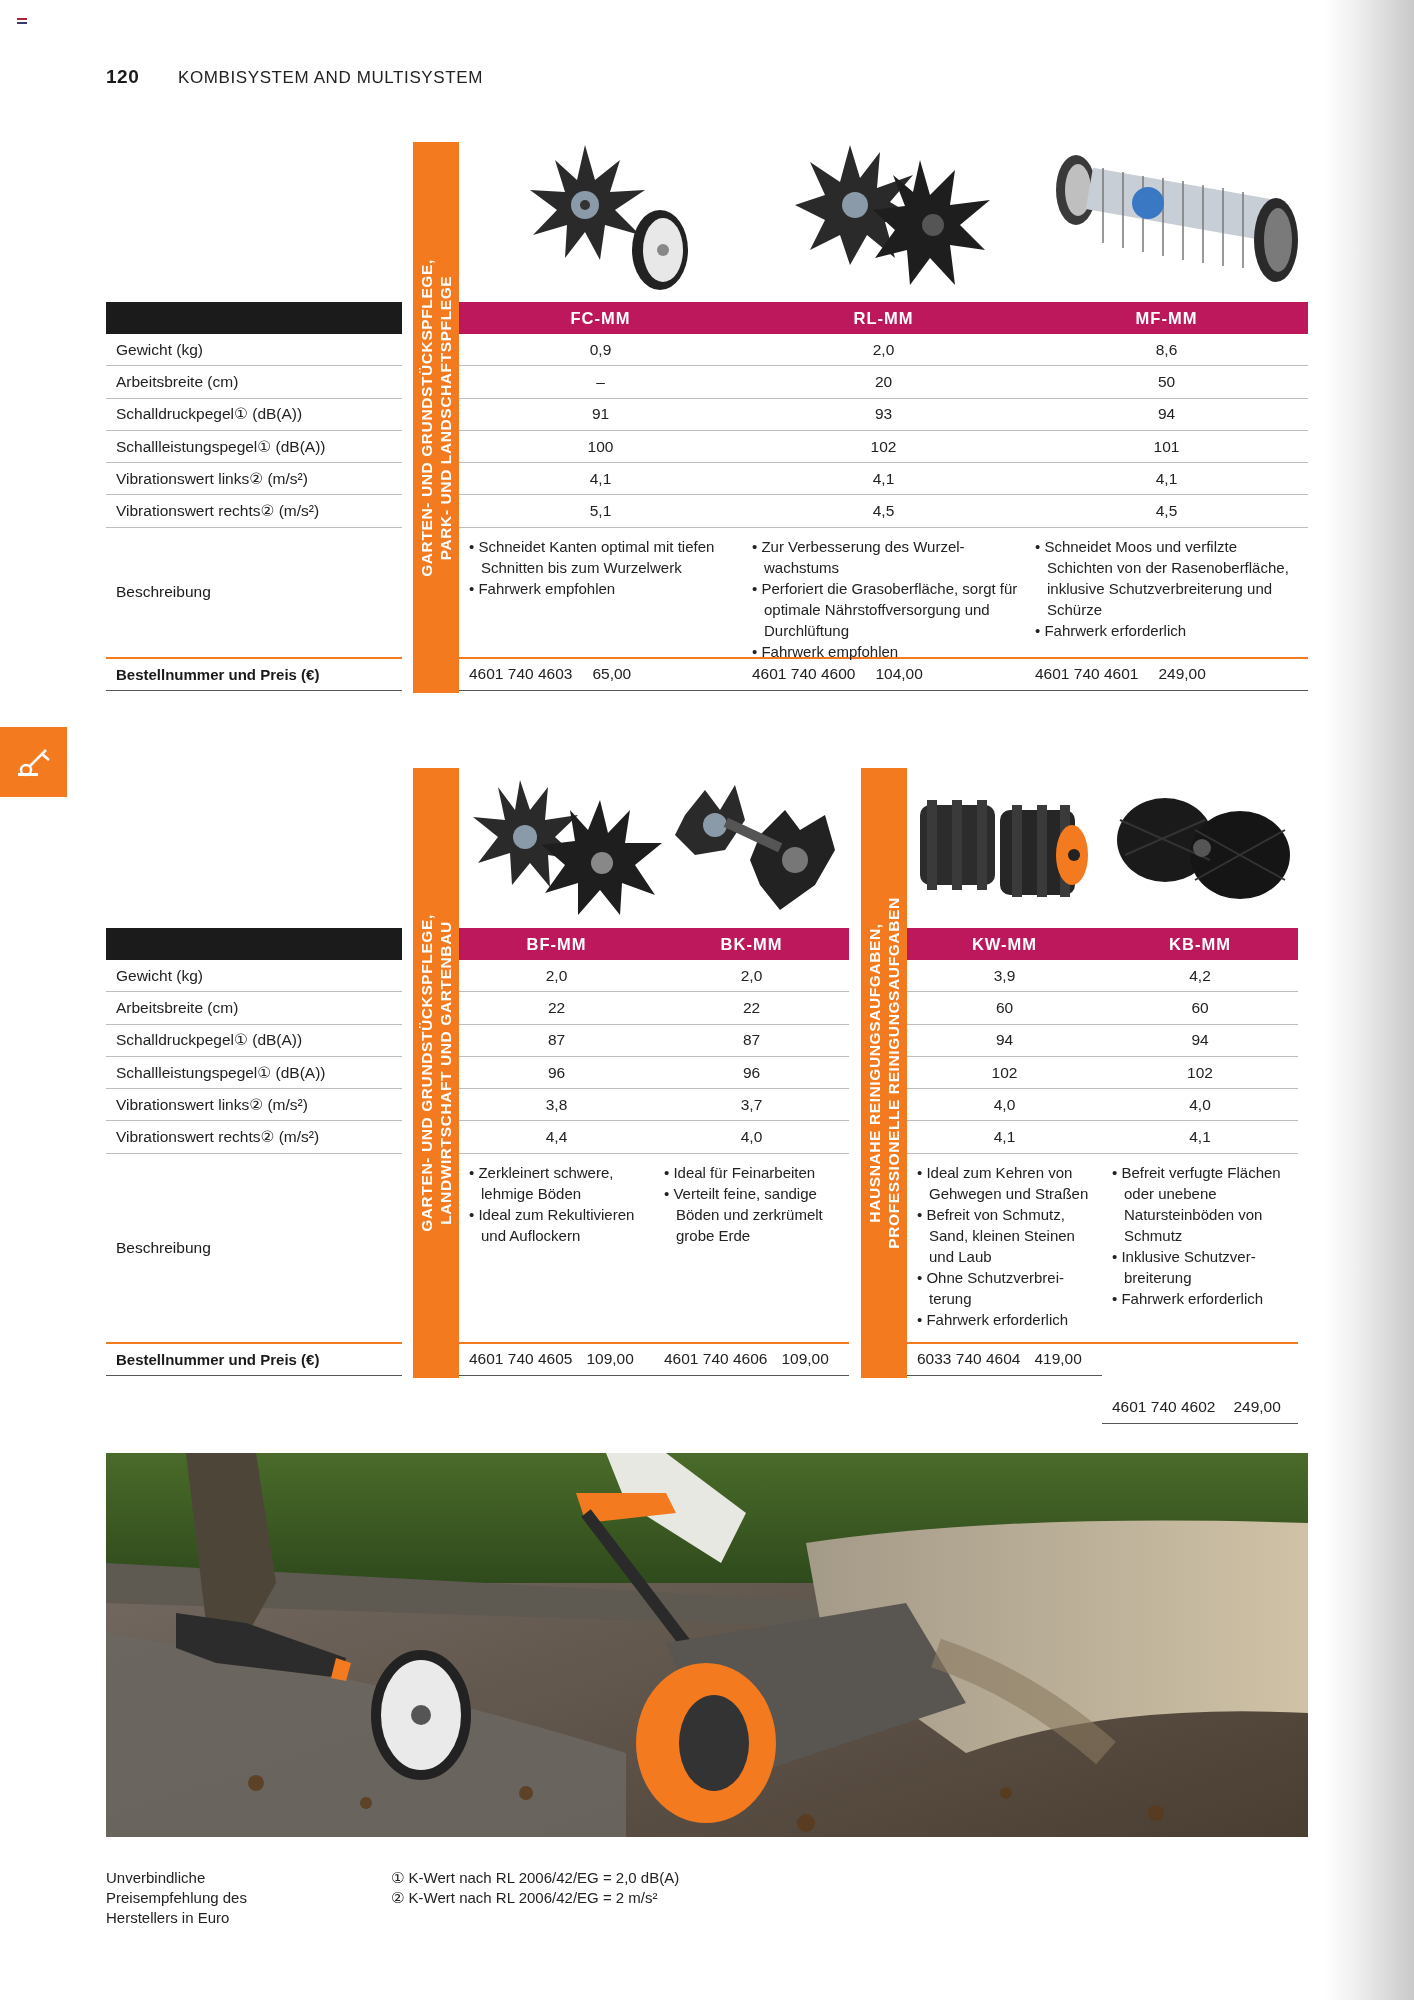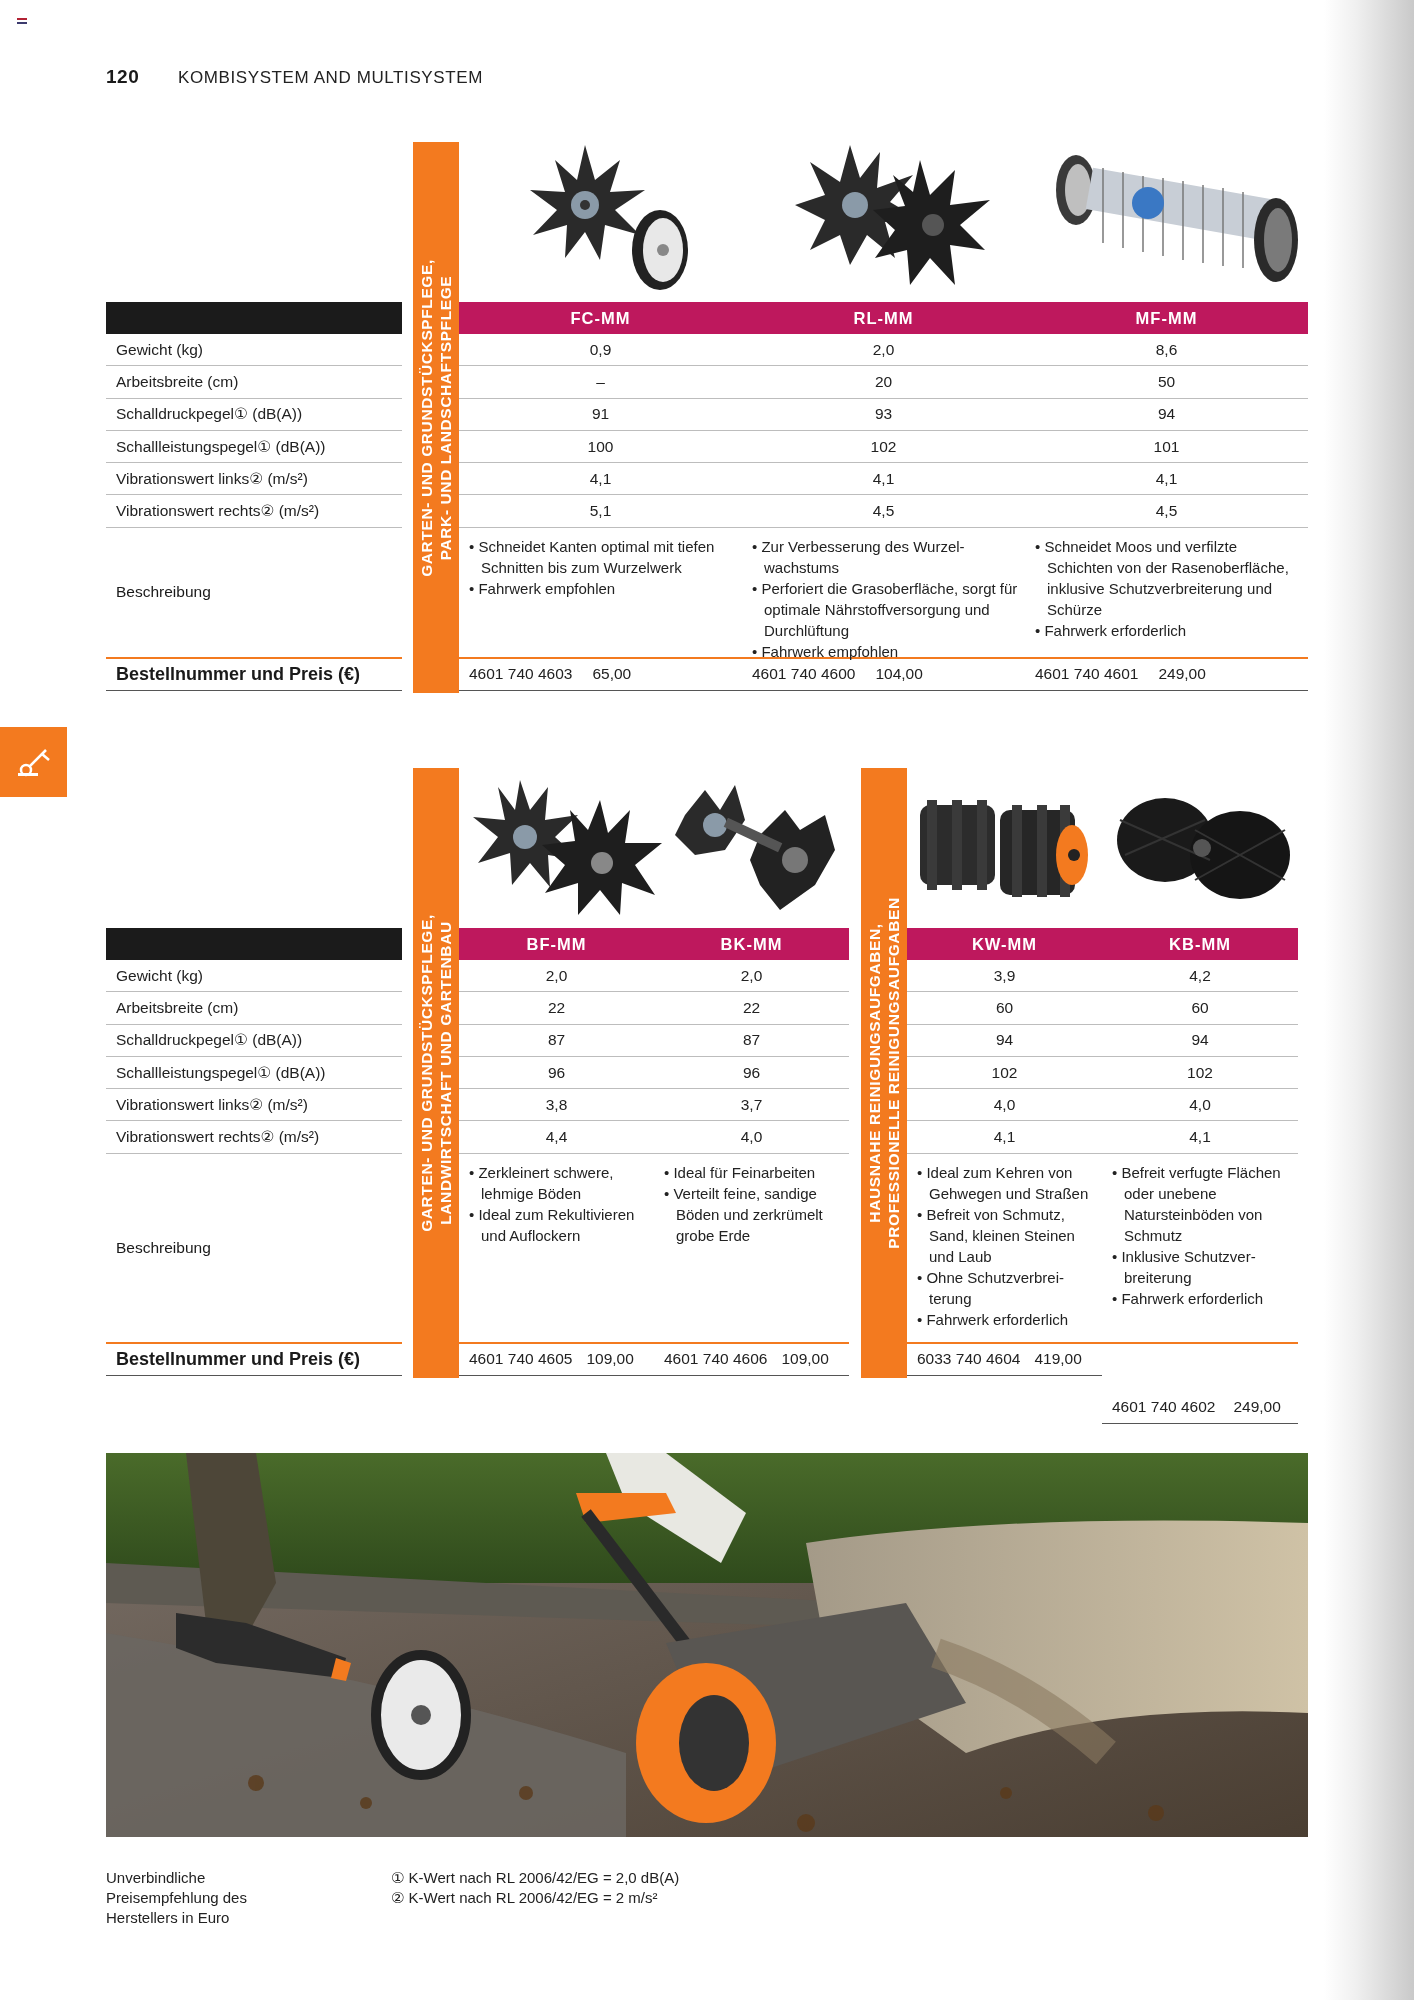--- a/index.html
+++ b/index.html
@@ -39,21 +39,21 @@
   .product-img { position: absolute; }
 
   
   .label-col { position: absolute; left: 106px; width: 296px; }
   .lbl-row {
     height: 32.3px; border-bottom: 1px solid #bdbdbd; font-size: 15.5px;
     display: flex; align-items: center; padding-left: 10px; color: #222;
   }
   .lbl-head { background: #1b1b1b; height: 32px; }
   .lbl-desc { border-bottom: 2px solid #f37a1f; display: flex; align-items: center; padding-left: 10px; font-size: 15.5px; }
-  .lbl-order { height: 32px; border-bottom: 1px solid #555; font-weight: bold; font-size: 18px; display: flex; align-items: center; padding-left: 10px; text-align: center; }
+  .lbl-order { height: 32px; border-bottom: 1px solid #555; font-weight: bold; font-size: 15px; display: flex; align-items: center; padding-left: 10px; text-align: center; }
 
   .data-col { position: absolute; }
   .d-head {
     background: #be185d; color: #fff; height: 32px; font-weight: bold;
     font-size: 16.5px; letter-spacing: 1px; display: flex; align-items: center; justify-content: center;
   }
   .d-row {
     height: 32.3px; border-bottom: 1px solid #bdbdbd; font-size: 15.5px;
     display: flex; align-items: center; justify-content: center; color: #222;
   }

